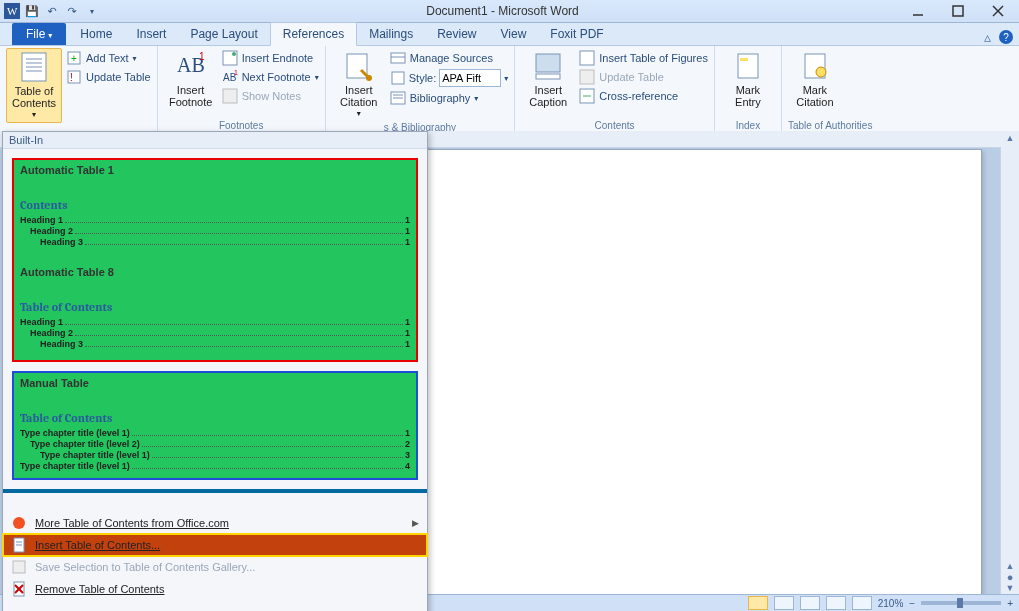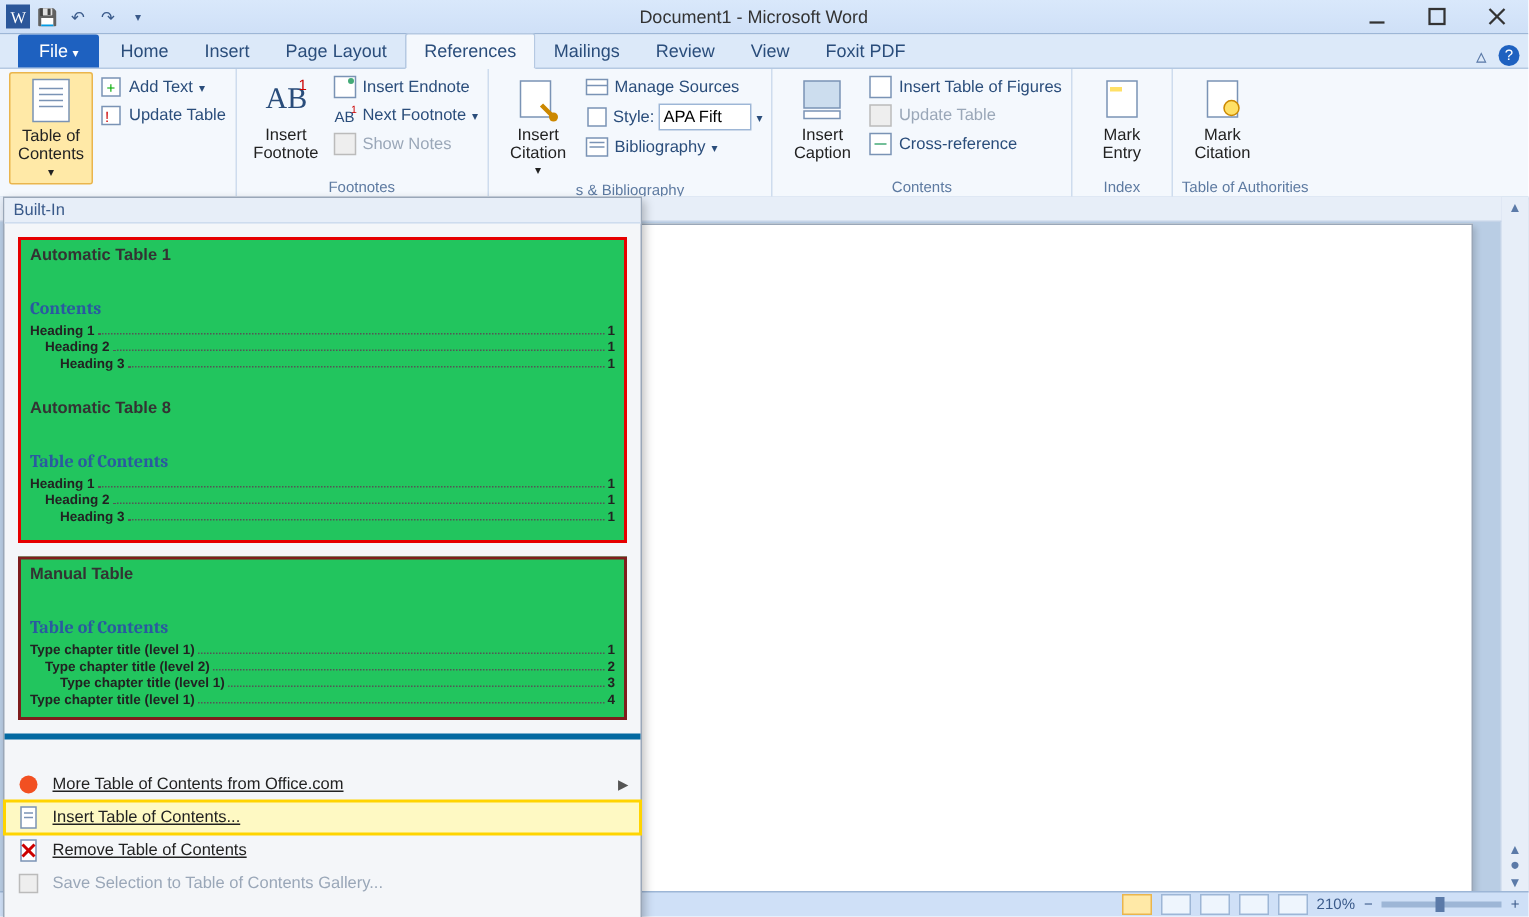--- a/index.html
+++ b/index.html
@@ -36,32 +36,32 @@
 .statusbar{position:absolute;left:0;right:0;bottom:0;height:16px;background:#cfe0f7;border-top:1px solid #9db6d6;display:flex;align-items:center;justify-content:flex-end;gap:6px;padding:0 6px;font-size:10px;color:#3a5a8a}
 .viewbtn{width:18px;height:12px;border:1px solid #9db6d6;background:#eef5fd}
 .viewbtn.active{background:#ffe9a7;border-color:#eab54d}
 .zoomslider{width:80px;height:4px;background:#9db6d6;position:relative}
 .zoomslider::after{content:"";position:absolute;left:45%;top:-3px;width:6px;height:10px;background:#5b7aa8}
 
 .tocdrop{position:absolute;left:2px;top:131px;width:424px;background:#f4f6f9;border:1px solid #9aa7b8;box-shadow:2px 2px 6px rgba(0,0,0,.25);z-index:10;font-size:11px}
 .tocheader{background:#e7eef8;padding:2px 6px;font-weight:normal;color:#3a5a8a;border-bottom:1px solid #cedcee}
 .tocsection{margin:9px;padding:4px 6px 6px 6px;background:#22c55e}
 .tocsection.redbox{border:2px solid #e60000}
-.tocsection.greenbox{border:2px solid #7f1d1d}
+.tocsection.greenbox{border:2px solid #1d4ed8}
 .toctitle{font-weight:bold;margin-bottom:8px;font-size:11px;color:#333}
 .tocsub{color:#2a5aa0;font-weight:bold;font-size:12px;margin:6px 0 3px 0;font-family:Cambria,serif}
 .tocline{display:flex;font-size:9px;font-weight:bold;margin:1px 0}
 .tocline .lab{white-space:nowrap}
 .tocline .dots{flex:1;border-bottom:1px dotted #555;margin:0 2px 2px 2px}
 .tocline .pg{white-space:nowrap}
 .tocline.lvl2{padding-left:10px}
 .tocline.lvl3{padding-left:20px}
 .tocmenu{padding:19px 0;border-top:4px solid #0369a1}
 .tocmenuitem{display:flex;align-items:center;gap:8px;padding:3px 8px;position:relative}
-.tocmenuitem.yellowbox{outline:2px solid #ffd400;outline-offset:-1px;background:#fef9c3}
+.tocmenuitem.yellowbox{outline:2px solid #ffd400;outline-offset:-1px;background:#c2410c}
 .tocmenuitem.disabled{color:#9aa7b8}
 .tocmenuitem .mi-ico{width:16px;height:16px;display:flex;align-items:center;justify-content:center}
 .tocmenuitem .arrow{margin-left:auto;font-size:9px;color:#555}
 .ruler{position:absolute;left:0;right:18px;top:131px;height:16px;background:#e7eef8;border-bottom:1px solid #c5d4e8;z-index:1}
 
 svg{overflow:visible}
 </style>
 </head>
 <body>
 
@@ -400,37 +400,37 @@
     <div class="tocmenuitem yellowbox">
       <span class="mi-ico">
           <svg viewBox="0 0 16 16">
             <rect x="3" y="1" width="10" height="14" fill="#fff" stroke="#7a93b5"></rect>
             <line x1="5" y1="5" x2="11" y2="5" stroke="#7a93b5"></line>
             <line x1="5" y1="8" x2="11" y2="8" stroke="#7a93b5"></line>
           </svg>
         </span>
       <span style="text-decoration:underline">Insert Table of Contents...</span>
     </div>
+    <div class="tocmenuitem disabled">
+      <span class="mi-ico">
+          <svg viewBox="0 0 16 16">
+            <rect x="2" y="2" width="12" height="12" fill="#eee" stroke="#bbb"></rect>
+          </svg>
+        </span>
+      <span>Save Selection to Table of Contents Gallery...</span>
+    </div>
     <div class="tocmenuitem">
       <span class="mi-ico">
           <svg viewBox="0 0 16 16">
             <rect x="3" y="1" width="10" height="14" fill="#fff" stroke="#7a93b5"></rect>
             <line x1="4" y1="4" x2="12" y2="12" stroke="#c00" stroke-width="2"></line>
             <line x1="12" y1="4" x2="4" y2="12" stroke="#c00" stroke-width="2"></line>
           </svg>
         </span>
       <span style="text-decoration:underline">Remove Table of Contents</span>
-    </div>
-    <div class="tocmenuitem disabled">
-      <span class="mi-ico">
-          <svg viewBox="0 0 16 16">
-            <rect x="2" y="2" width="12" height="12" fill="#eee" stroke="#bbb"></rect>
-          </svg>
-        </span>
-      <span>Save Selection to Table of Contents Gallery...</span>
     </div>
   </div>
 </div>
 
 <div class="statusbar">
   <div class="viewbtn active"></div>
   <div class="viewbtn"></div>
   <div class="viewbtn"></div>
   <div class="viewbtn"></div>
   <div class="viewbtn"></div>

